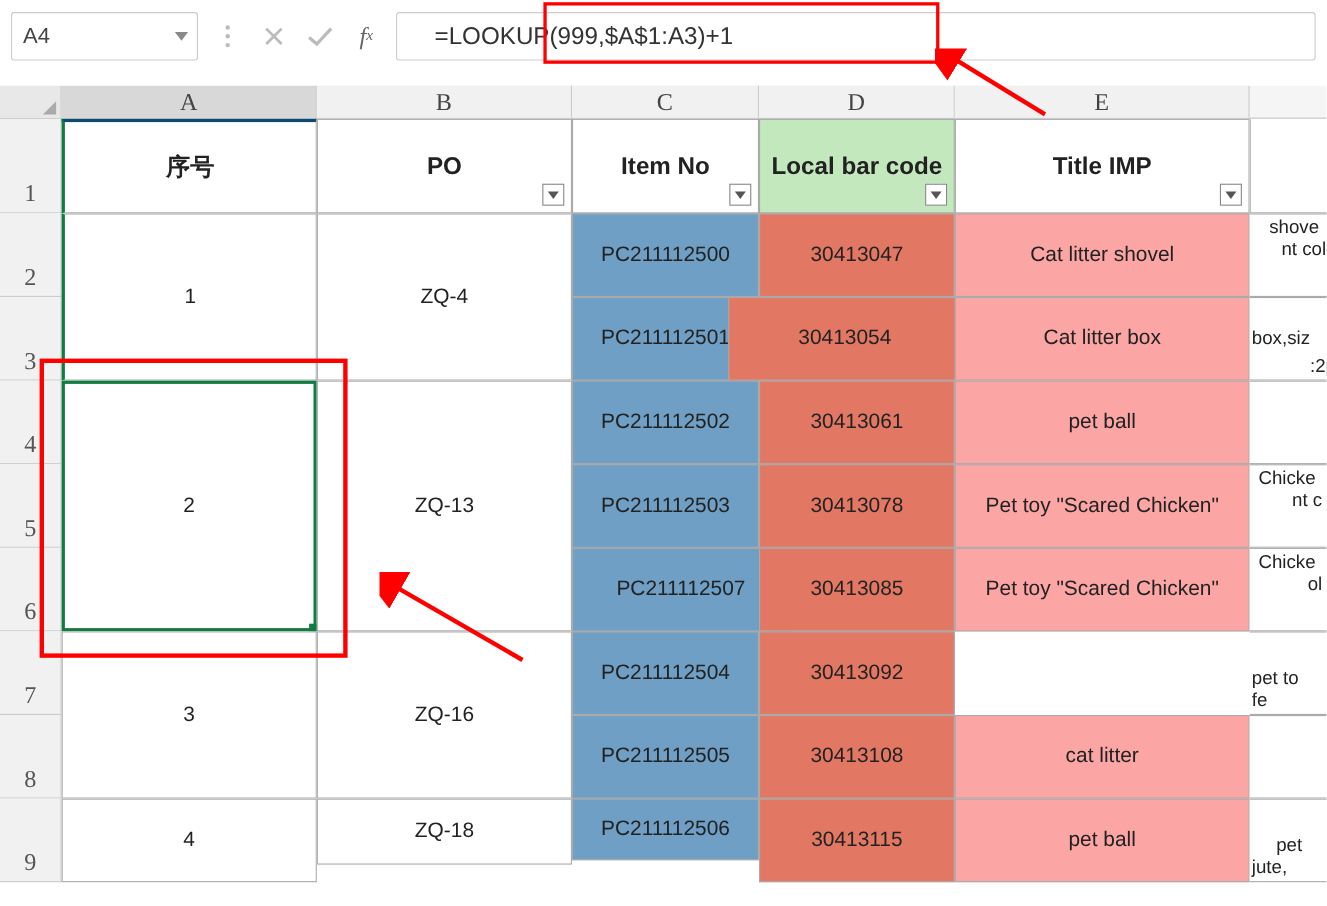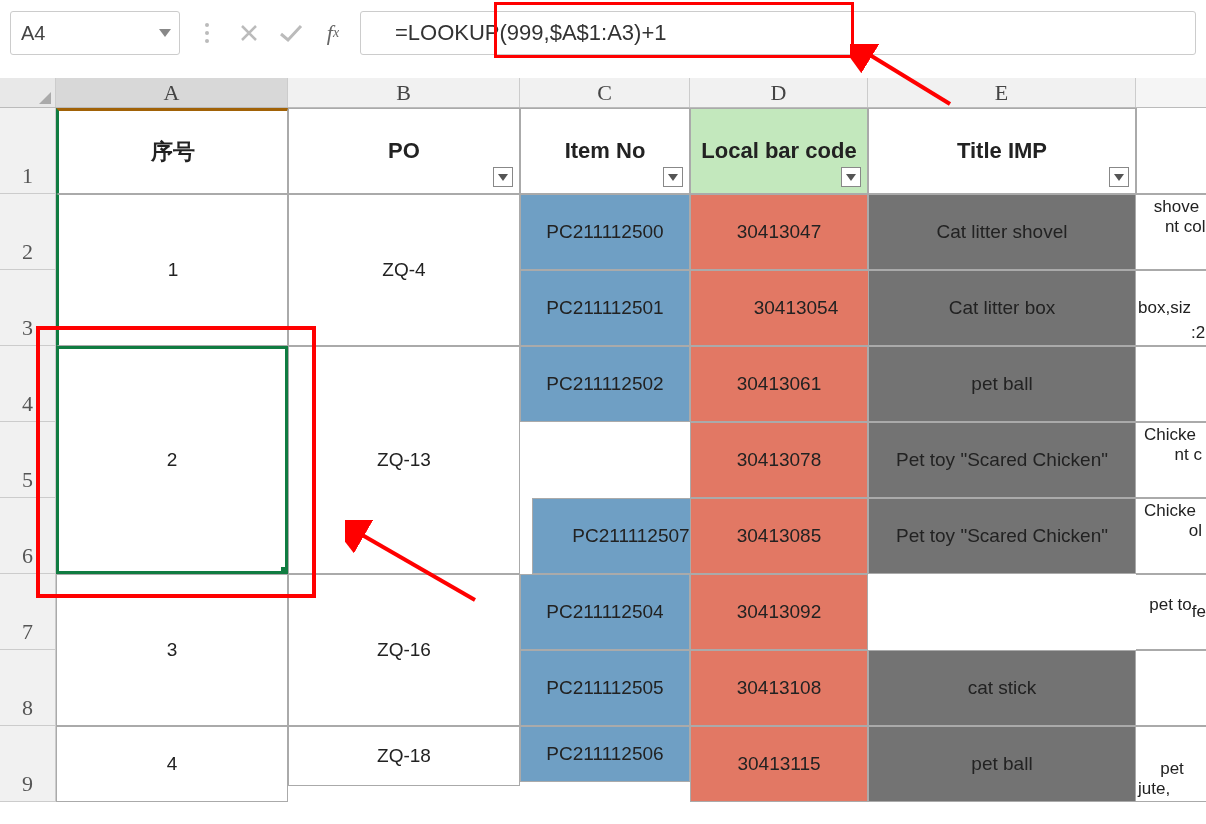--- a/index.html
+++ b/index.html
@@ -187,21 +187,21 @@
   }
   .filter-btn::after{
     content:"";
     width:0;height:0;
     border-left:5px solid transparent;
     border-right:5px solid transparent;
     border-top:7px solid #555;
   }
   .bg-blue { background:#6f9fc4; }
   .bg-red  { background:#e27864; }
-  .bg-yellow { background:#737373; }
+  .bg-yellow { background:#fca5a5; }
   .bg-green-hdr { background:#c3e8bd; }
   .extra { justify-content:flex-start; font-size:17px; text-align:left; border-left:none; padding-left:2px;}
   .extra.right {justify-content:flex-end; text-align:right; padding-right:0;}
   
   .sel-cell {
     border: 3px solid #107c41 !important;
   }
   .fill-handle{
     position:absolute;
     right:-4px;bottom:-4px;
@@ -265,21 +265,21 @@
     <div class="row-h" style="height:76px">4</div>
     <div class="row-h" style="height:76px">5</div>
     <div class="row-h" style="height:76px">6</div>
     <div class="row-h" style="height:76px">7</div>
     <div class="row-h" style="height:76px">8</div>
     <div class="row-h" style="height:76px">9</div>
   </div>
 
   <div class="cells">
 
-    <div class="cell hdr" style="left:0;top:0;width:232px;height:86px;border-top:3px solid #a16207;border-left:3px solid #107c41">
+    <div class="cell hdr" style="left:0;top:0;width:232px;height:86px;border-top:3px solid #0c4a6e;border-left:3px solid #107c41">
       <span>序号</span>
     </div>
     <div class="cell hdr" style="left:232px;top:0;width:232px;height:86px">
       <span>PO</span>
       <div class="filter-btn"></div>
     </div>
     <div class="cell hdr" style="left:464px;top:0;width:170px;height:86px">
       <span>Item No</span>
       <div class="filter-btn"></div>
     </div>
@@ -324,37 +324,40 @@
 
     <div class="cell bg-blue" style="left:464px;top:86px;width:170px;height:76px">
         <span>PC211112500</span>
       </div>
     <div class="cell bg-blue" style="left:464px;top:162px;width:170px;height:76px">
         <span>PC211112501</span>
       </div>
     <div class="cell bg-blue" style="left:464px;top:238px;width:170px;height:76px">
         <span>PC211112502</span>
       </div>
-    <div class="cell bg-blue" style="left:476px;top:390px;width:198px;height:76px">
+    <div class="cell bg-blue" style="left:464px;top:314px;width:170px;height:76px">
+        <span>PC211112503</span>
+      </div>
+    <div class="cell bg-blue" style="left:464px;top:390px;width:198px;height:76px">
         <span>PC211112507</span>
       </div>
     <div class="cell bg-blue" style="left:464px;top:466px;width:170px;height:76px">
         <span>PC211112504</span>
       </div>
     <div class="cell bg-blue" style="left:464px;top:542px;width:170px;height:76px">
         <span>PC211112505</span>
       </div>
     <div class="cell bg-blue" style="left:464px;top:618px;width:170px;height:56px">
         <span>PC211112506</span>
       </div>
 
     <div class="cell bg-red" style="left:634px;top:86px;width:178px;height:76px">
         <span>30413047</span>
       </div>
-    <div class="cell bg-red" style="left:634px;top:162px;width:212px;height:76px">
+    <div class="cell bg-red" style="left:606px;top:162px;width:212px;height:76px">
         <span>30413054</span>
       </div>
     <div class="cell bg-red" style="left:634px;top:238px;width:178px;height:76px">
         <span>30413061</span>
       </div>
     <div class="cell bg-red" style="left:634px;top:314px;width:178px;height:76px">
         <span>30413078</span>
       </div>
     <div class="cell bg-red" style="left:634px;top:390px;width:178px;height:76px">
         <span>30413085</span>
@@ -378,21 +381,21 @@
     <div class="cell bg-yellow" style="left:812px;top:238px;width:268px;height:76px">
         <span>pet ball</span>
       </div>
     <div class="cell bg-yellow" style="left:812px;top:314px;width:268px;height:76px">
         <span>Pet toy "Scared Chicken"</span>
       </div>
     <div class="cell bg-yellow" style="left:812px;top:390px;width:268px;height:76px">
         <span>Pet toy "Scared Chicken"</span>
       </div>
     <div class="cell bg-yellow" style="left:812px;top:542px;width:268px;height:76px">
-        <span>cat stick</span>
+        <span>cat litter</span>
       </div>
     <div class="cell bg-yellow" style="left:812px;top:618px;width:268px;height:76px">
         <span>pet ball</span>
       </div>
 
     <div class="cell extra" style="left:1080px;top:86px;width:83px;height:76px;flex-direction:column;border-right:none">
       <span>shove</span>
       <span style="align-self:flex-end">nt colo</span>
     </div>
     <div class="cell extra" style="left:1080px;top:162px;width:70px;height:76px;flex-direction:row;border-right:none">
@@ -401,21 +404,21 @@
     </div>
     <div class="cell extra" style="left:1080px;top:238px;width:70px;height:76px;border-right:none"></div>
     <div class="cell extra" style="left:1080px;top:314px;width:70px;height:76px;flex-direction:column;border-right:none">
       <span>Chicke</span>
       <span style="align-self:flex-end">nt c</span>
     </div>
     <div class="cell extra" style="left:1080px;top:390px;width:70px;height:76px;flex-direction:column;border-right:none">
       <span>Chicke</span>
       <span style="align-self:flex-end">ol</span>
     </div>
-    <div class="cell extra right" style="left:1080px;top:466px;width:70px;height:76px;flex-direction:row;border-right:none;align-items:center">
+    <div class="cell extra right" style="left:1080px;top:466px;width:70px;height:76px;flex-direction:column;border-right:none;align-items:flex-start">
       <span style="margin-top:-14px">pet to</span>
       <span>fe</span>
     </div>
     <div class="cell extra" style="left:1080px;top:542px;width:70px;height:76px;border-right:none"></div>
     <div class="cell extra right" style="left:1080px;top:618px;width:70px;height:76px;flex-direction:column;border-right:none;align-items:center">
       <span>pet</span>
       <span style="align-self:flex-start">jute,</span>
     </div>
 
     <div class="red-sel" style="left:-20px;top:218px;width:280px;height:272px"></div>

